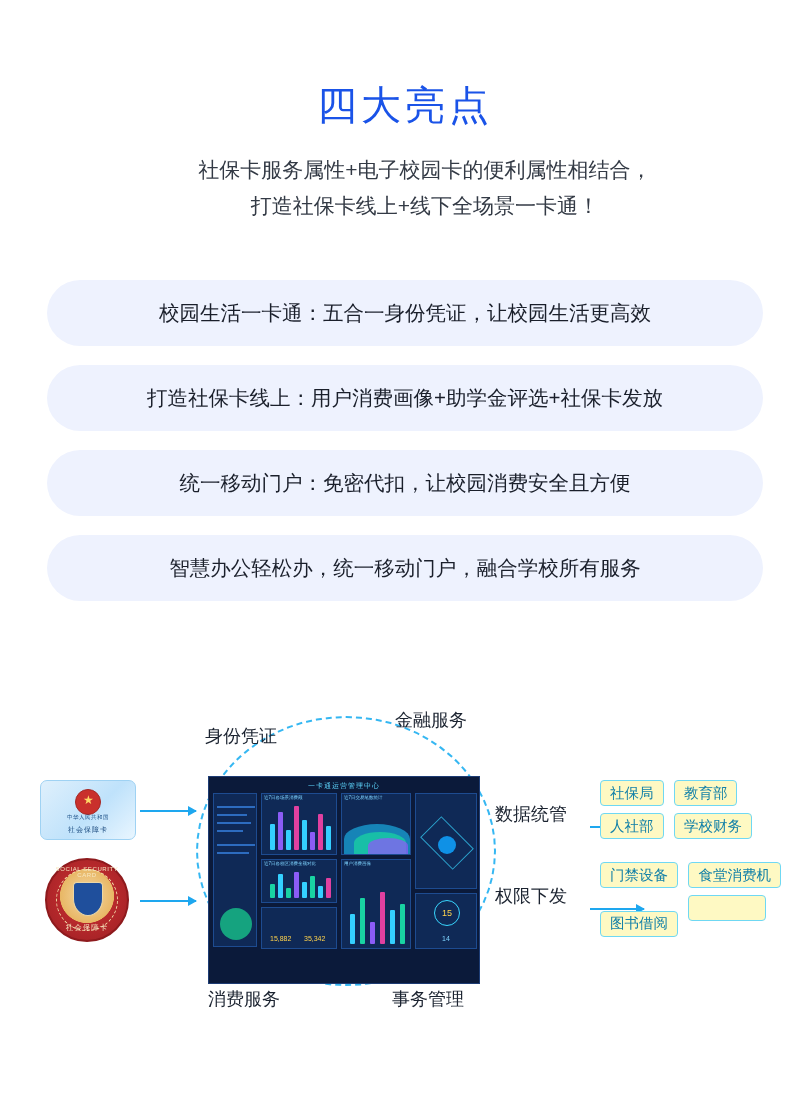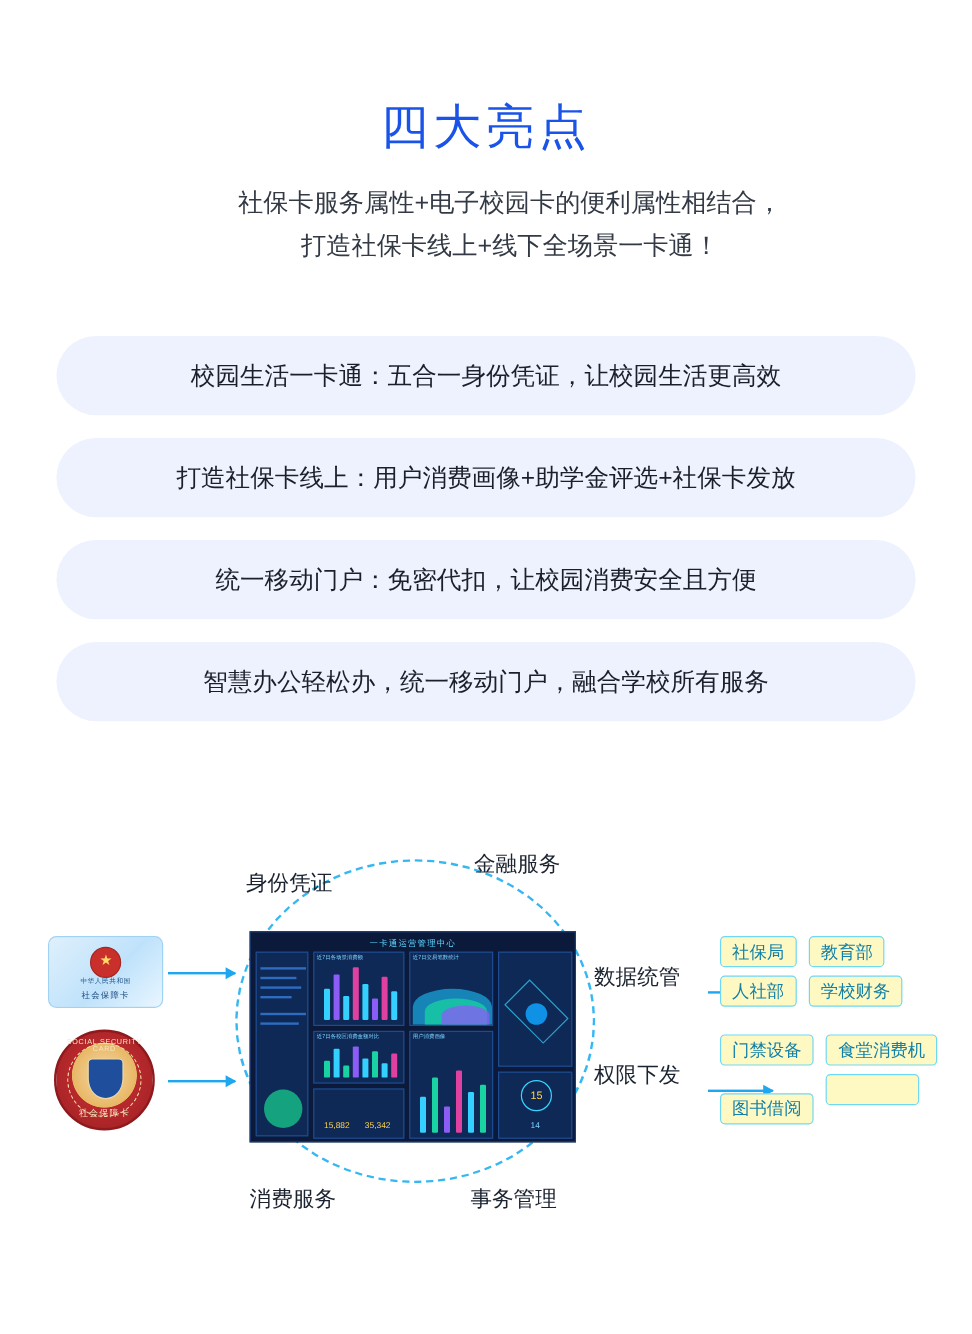--- a/index.html
+++ b/index.html
@@ -115,21 +115,21 @@
     border-bottom: 5px solid transparent;
   }
   .arr1 { top: 120px; left: 140px; width: 56px; }
   .arr2 { top: 210px; left: 140px; width: 56px; }
   .arr3 { top: 136px; left: 590px; width: 54px; }
   .arr4 { top: 218px; left: 590px; width: 54px; }
 
   
   .dash {
     position: absolute; top: 86px; left: 208px;
-    width: 272px; height: 176px;
+    width: 272px; height: 208px;
     background: #0b1a3a;
     border: 1px solid #1d3c74;
     overflow: hidden;
   }
   .dash .d-title {
     position: absolute; top: 4px; left: 0; width: 100%;
     text-align: center; font-size: 7px; color: #5fd8ff; letter-spacing: 1px;
   }
   .dash .panel {
     position: absolute; background: rgba(20,55,110,.55);

